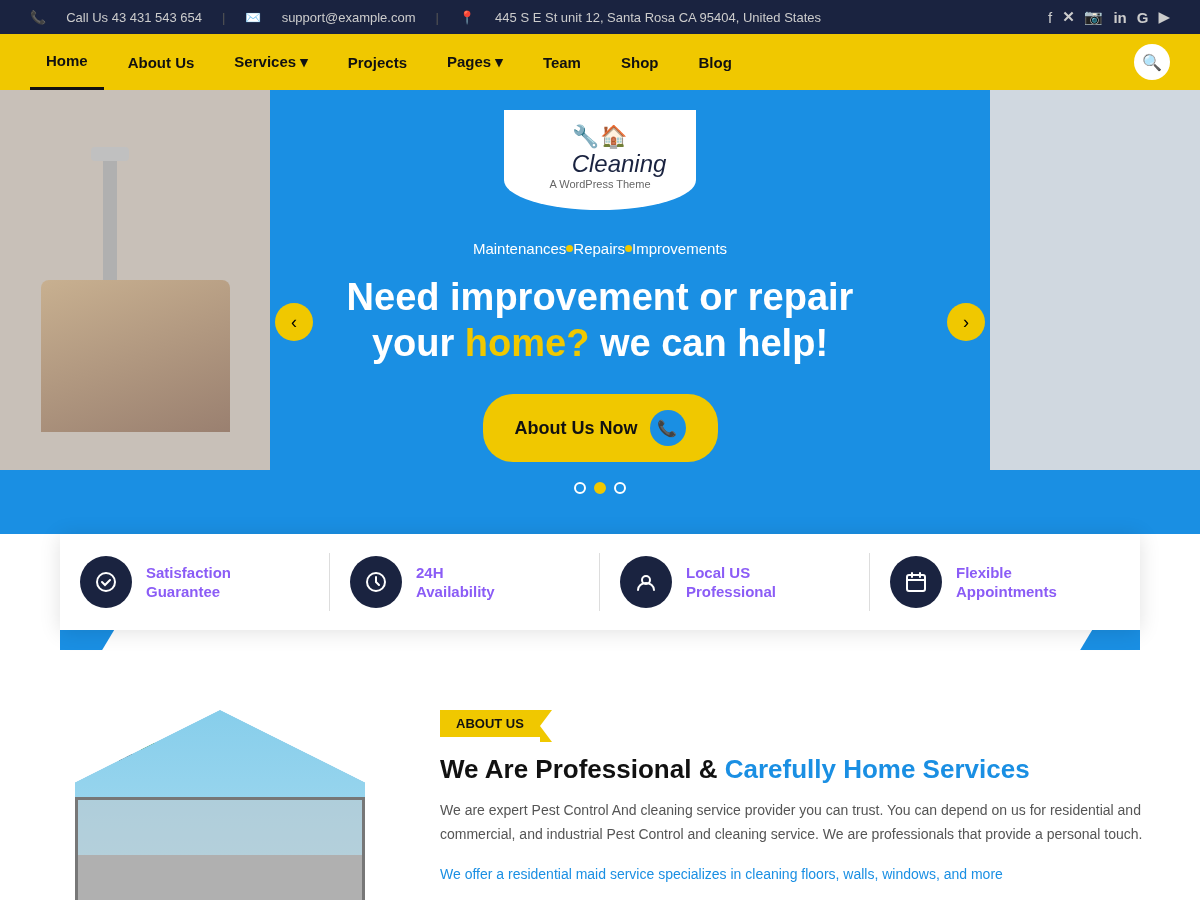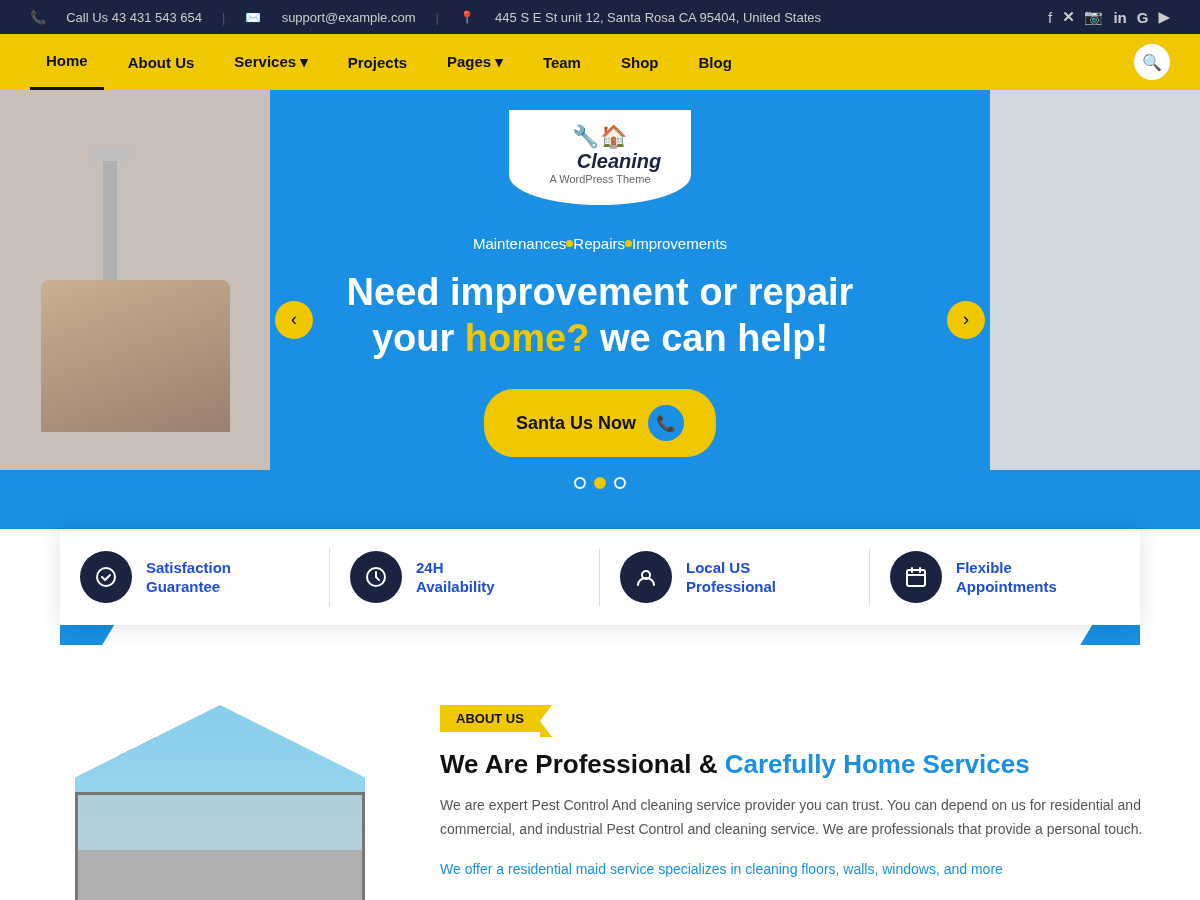--- a/index.html
+++ b/index.html
@@ -216,21 +216,21 @@
       border-radius: 50%;
       width: 52px;
       height: 52px;
       display: flex;
       align-items: center;
       justify-content: center;
       color: #fff;
       font-size: 22px;
       flex-shrink: 0;
     }
-    .stat-text { font-size: 15px; font-weight: 600; color: #1d4ed8; line-height: 1.3; }
+    .stat-text { font-size: 15px; font-weight: 600; color: #8b5cf6; line-height: 1.3; }
 
     
     .about-section {
       display: flex;
       align-items: flex-start;
       gap: 50px;
       padding: 60px 50px 40px;
     }
     .about-img-container {
       position: relative;
@@ -395,21 +395,21 @@
   </div>
 
   <button class="carousel-arrow left">‹</button>
 
   <div class="hero-center">
     
     <div class="logo-container">
       <div style="display:flex;align-items:center;gap:4px;">
         <span style="font-size:22px;">🔧🏠</span>
       </div>
-      <div style="font-size:20px;font-weight:700;color:#1a2340;font-style:italic;margin-left:38px;">Cleaning</div>
+      <div style="font-size:24px;font-weight:400;color:#1a2340;font-style:italic;margin-left:38px;">Cleaning</div>
       <div style="font-size:11px;color:#666;">A WordPress Theme</div>
     </div>
 
     
     <div class="hero-tags">
       <span>Maintenances</span>
       <span class="dot"></span>
       <span>Repairs</span>
       <span class="dot"></span>
       <span>Improvements</span>
@@ -417,21 +417,21 @@
 
     
     <div class="hero-headline">
       <span>Need improvement or repair your </span>
       <span class="highlight">home?</span>
       <span> we can help!</span>
     </div>
 
     
     <button class="call-btn">
-      <span>Santa Us Now</span>
+      <span>About Us Now</span>
       <span class="phone-icon">📞</span>
     </button>
 
     
     <div class="carousel-dots">
       <div class="dot-item"></div>
       <div class="dot-item active"></div>
       <div class="dot-item"></div>
     </div>
   </div>

